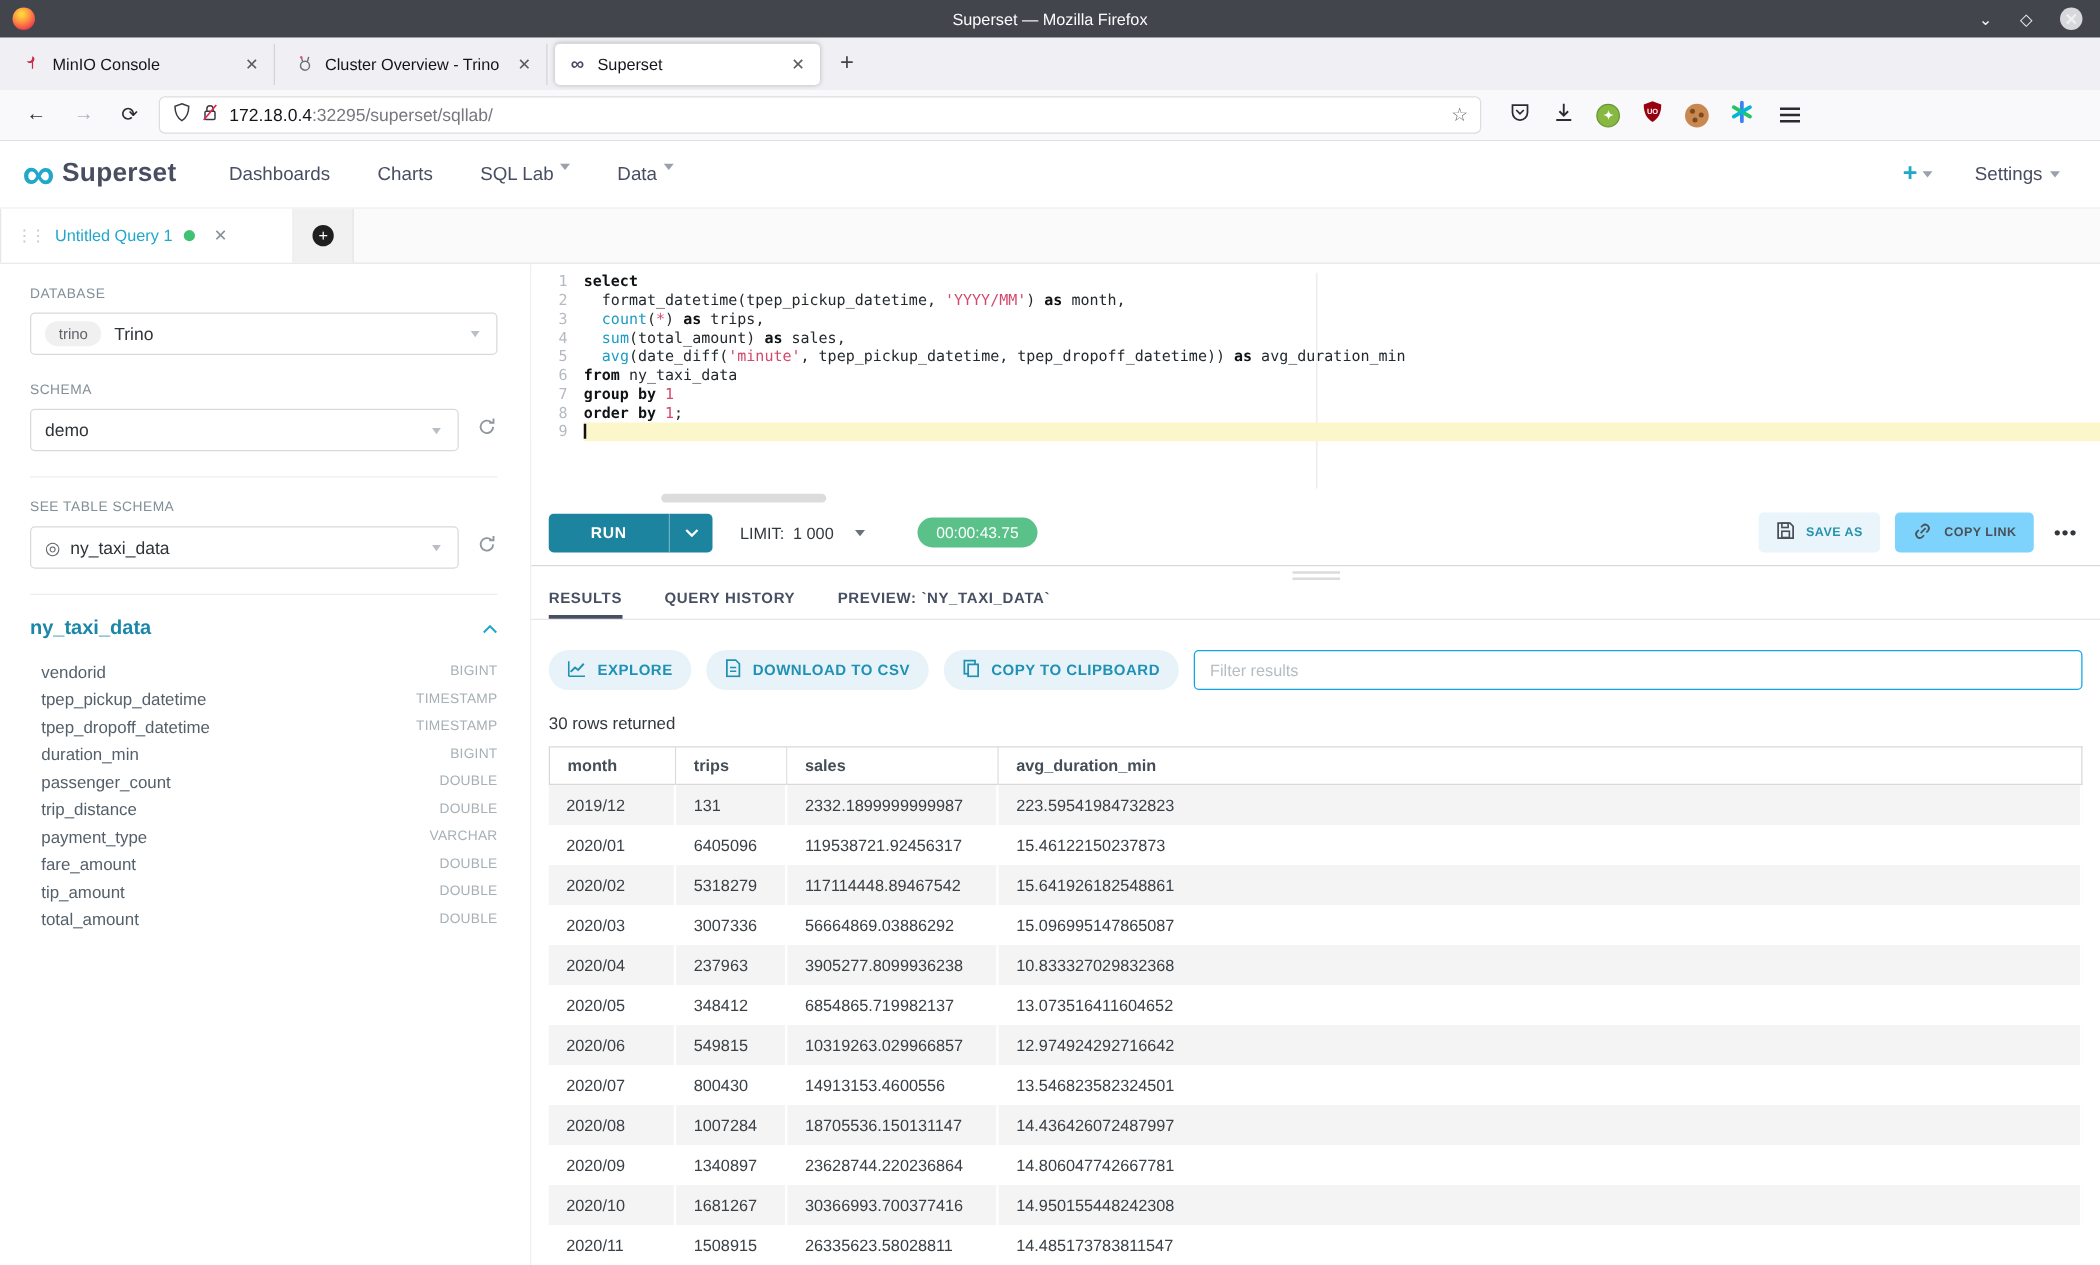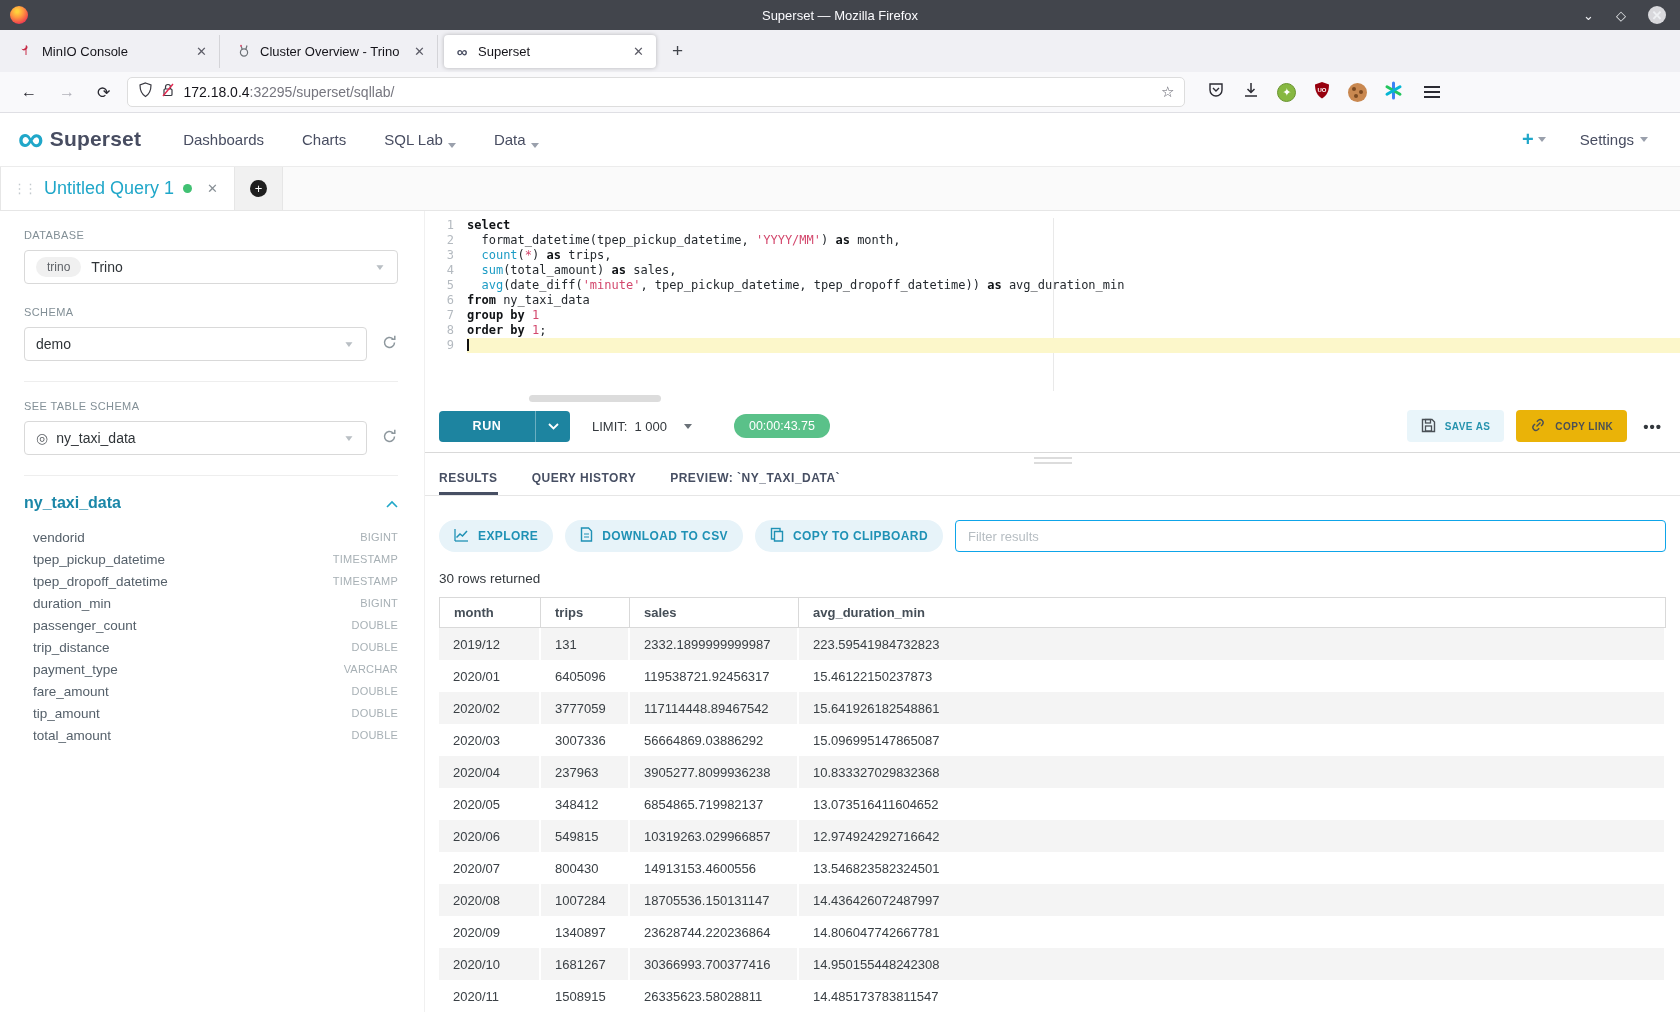--- a/index.html
+++ b/index.html
@@ -50,33 +50,33 @@
   .hamburger i { width:16px; height:2px; background:#2b2b33; }
 
   
   .ss-nav { height:54px; background:#fff; border-bottom:1px solid #ececec;
     display:flex; align-items:center; padding:0 18px; }
   .ss-brand { display:flex; align-items:center; gap:8px; }
   .ss-logo { font-size:36px; font-weight:bold; color:#484d61; line-height:0.8; letter-spacing:-2px; }
   .ss-logo span:last-child { color:#20a7c9; }
   .ss-name { font-size:21px; font-weight:bold; color:#484d61; letter-spacing:.2px; }
   .ss-links { display:flex; align-items:center; gap:38px; margin-left:42px; font-size:15px; color:#484d61; }
-  .ss-link { display:flex; align-items:flex-end; gap:5px; }
+  .ss-link { display:flex; align-items:flex-start; gap:5px; }
   .caret { width:0; height:0; border-left:4px solid transparent; border-right:4px solid transparent;
     border-top:5px solid #9aa0ac; display:inline-block; }
   .ss-right { margin-left:auto; display:flex; align-items:center; gap:34px; padding-right:14px; }
   .ss-plus { color:#20a7c9; font-size:20px; font-weight:bold; display:flex; align-items:center; gap:4px; }
   .ss-settings { font-size:15px; color:#484d61; display:flex; align-items:center; gap:6px; }
 
   
   .qtab-strip { height:44px; background:#fafafa; border-bottom:1px solid #e6e6e6; display:flex; }
   .qtab { width:235px; background:#fff; border-right:1px solid #e6e6e6; border-left:1px solid #e6e6e6;
     display:flex; align-items:center; padding:0 12px; gap:9px; }
   .qtab-dots { color:#c3c9cd; font-size:13px; letter-spacing:-2px; }
-  .qtab-title { color:#20a7c9; font-size:18px; }
+  .qtab-title { color:#20a7c9; font-size:13px; }
   .qtab-status { width:9px; height:9px; border-radius:50%; background:#41c173; }
   .qtab-close { color:#878f95; font-size:13px; margin-left:6px; }
   .qtab-add { width:48px; background:#f1f1f1; border-right:1px solid #e6e6e6;
     display:flex; align-items:center; justify-content:center; }
   .plus-circle { width:17px; height:17px; border-radius:50%; background:#1f1f1f; color:#fff;
     display:flex; align-items:center; justify-content:center; font-size:13px; line-height:1; }
 
   
   .content { position:absolute; top:211px; left:0; right:0; bottom:0; display:flex; }
   .sidebar { width:424px; flex:none; padding:18px 26px 0 24px; }
@@ -120,21 +120,21 @@
     font-size:12.5px; font-weight:bold; letter-spacing:.6px; border-right:1px solid rgba(255,255,255,.35); }
   .run-caret { width:34px; display:flex; align-items:center; justify-content:center; }
   .limit { margin-left:22px; font-size:13px; color:#33383d; display:flex; align-items:center; gap:7px; }
   .limit .caret { border-top-color:#6a7artsberg; border-top-color:#6a7178; margin-left:10px; }
   .timer { margin-left:42px; background:#5ac189; color:#fff; font-size:12.5px;
     border-radius:13px; padding:5px 15px; }
   .run-right { margin-left:auto; display:flex; align-items:center; gap:12px; }
   .btn-light { height:32px; display:flex; align-items:center; gap:9px; padding:0 14px; border-radius:4px;
     font-size:10px; font-weight:bold; letter-spacing:.4px; }
   .btn-saveas { background:#e9f5fa; color:#2693ae; }
-  .btn-copylink { background:#eab308; color:#4a5056; }
+  .btn-copylink { background:#7dd3fc; color:#4a5056; }
   .more-dots { font-size:15px; font-weight:bold; color:#33383d; letter-spacing:1px; padding:0 4px; }
 
   
   .south { border-top:1px solid #d9d9d9; flex:1; position:relative; padding:0 14px; }
   .drag-handle { position:absolute; top:4px; left:50%; transform:translateX(-50%); }
   .drag-handle i { display:block; width:38px; height:2px; background:#dcdcdc; margin-bottom:3px; }
   .res-tabs { display:flex; gap:34px; padding-top:18px; font-size:12px; font-weight:bold;
     letter-spacing:.5px; color:#474f63; }
   .res-tab { padding-bottom:10px; position:relative; }
   .res-tab.active:after { content:""; position:absolute; left:0; right:0; bottom:0; height:3px; background:#474f63; }
@@ -560,21 +560,21 @@
                 <td>223.59541984732823</td>
               </tr>
               <tr class="even">
                 <td>2020/01</td>
                 <td>6405096</td>
                 <td>119538721.92456317</td>
                 <td>15.46122150237873</td>
               </tr>
               <tr class="odd">
                 <td>2020/02</td>
-                <td>3777059</td>
+                <td>5318279</td>
                 <td>117114448.89467542</td>
                 <td>15.641926182548861</td>
               </tr>
               <tr class="even">
                 <td>2020/03</td>
                 <td>3007336</td>
                 <td>56664869.03886292</td>
                 <td>15.096995147865087</td>
               </tr>
               <tr class="odd">

